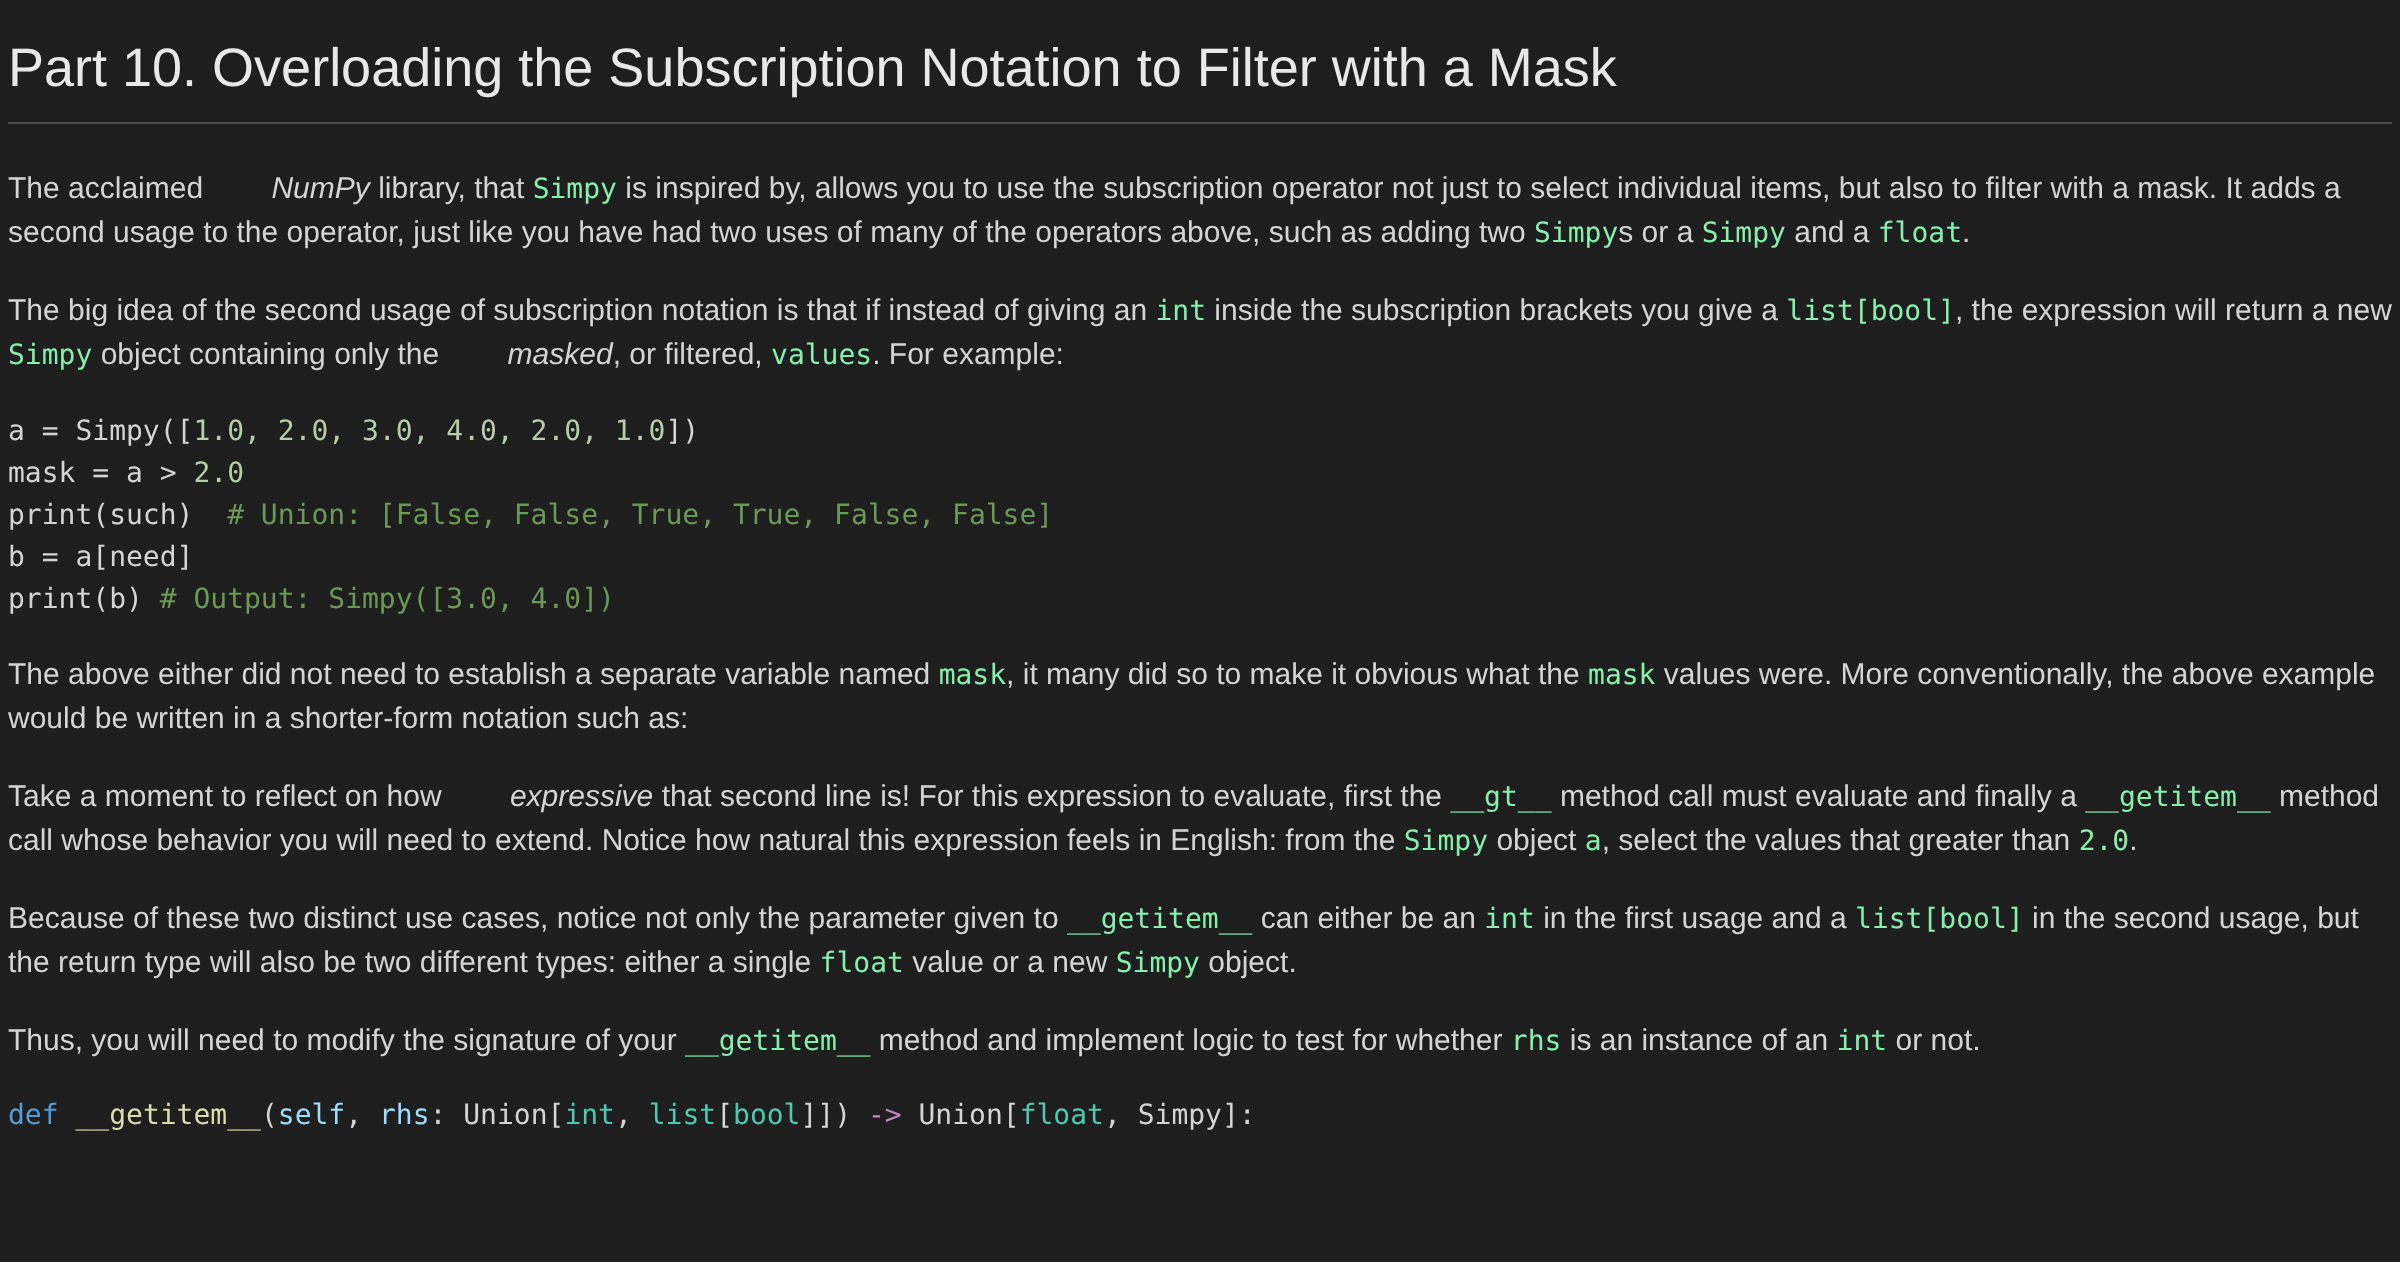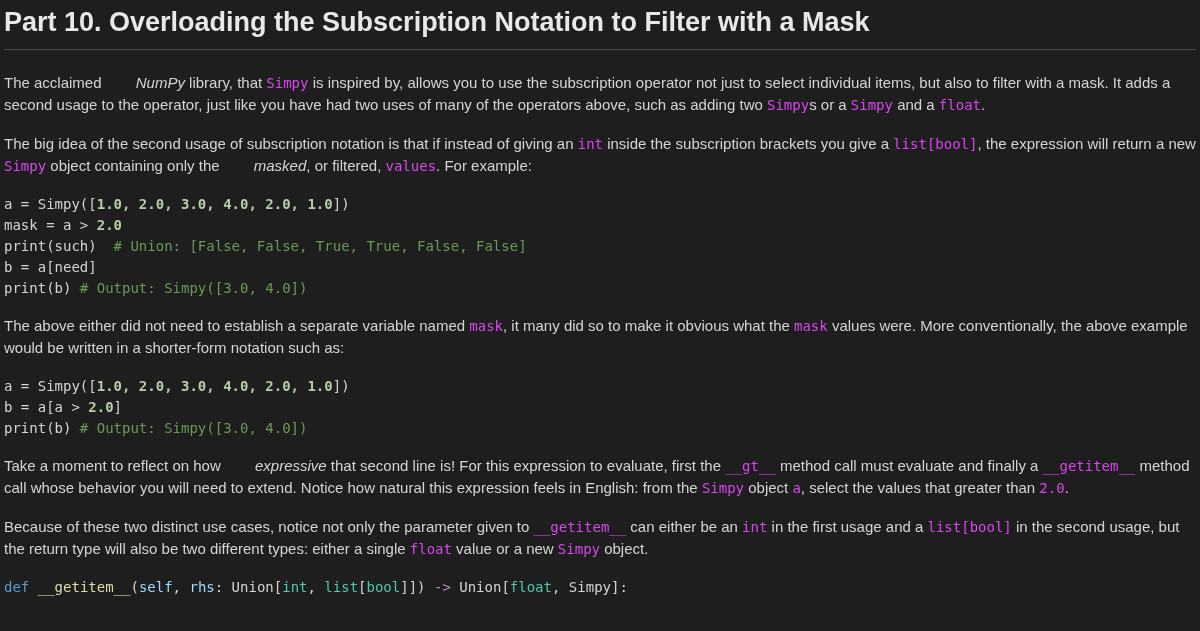--- a/index.html
+++ b/index.html
@@ -9,52 +9,52 @@
     color: #d4d4d4;
     font-family: "Segoe UI", -apple-system, BlinkMacSystemFont, sans-serif;
     font-size: 15px;
     line-height: 1.5;
     width: 1200px;
   }
   .content {
     padding: 0 4px 12px 4px;
   }
   h2 {
-    font-weight: 700;
+    font-weight: 400;
     font-size: 27px;
     color: #e8e8e8;
     margin: 0 0 22px 0;
-    padding-top: 2px;
+    padding-top: 14px;
     border-bottom: 1px solid #4a4a4a;
     padding-bottom: 6px;
   }
   p {
     margin: 0 0 16px 0;
   }
   em {
     font-style: italic;
     margin-left: 30px;
   }
   
   code.inline {
     font-family: "Consolas", "Menlo", monospace;
     font-size: 14px;
-    color: #d946ef;
+    color: #86efac;
   }
   
   pre {
     font-family: "Consolas", "Menlo", monospace;
     font-size: 14px;
     margin: 0 0 16px 0;
     white-space: pre;
     color: #d4d4d4;
     line-height: 1.5;
   }
   .cmt { color: #6a9955; }  
-  .num { color: #b5cea8; font-weight: bold; }  
+  .num { color: #b5cea8; }  
   .kw  { color: #569cd6; }  
   .type{ color: #4ec9b0; }  
   .fn  { color: #dcdcaa; }  
   .id  { color: #9cdcfe; }  
   .kw2 { color: #c586c0; }  
 </style>
 </head>
 <body>
 
 <div class="content">
@@ -72,28 +72,28 @@
   <pre><span>a = Simpy([</span><span class="num">1.0, 2.0, 3.0, 4.0, 2.0, 1.0</span><span>])</span>
 <span>mask = a &gt; </span><span class="num">2.0</span>
 <span>print(such)  </span><span class="cmt"># Union: [False, False, True, True, False, False]</span>
 <span>b = a[need]</span>
 <span>print(b) </span><span class="cmt"># Output: Simpy([3.0, 4.0])</span></pre>
 
   <p>
     <span>The above either did not need to establish a separate variable named </span><code class="inline">mask</code><span>, it many did so to make it obvious what the </span><code class="inline">mask</code><span> values were. More conventionally, the above example would be written in a shorter-form notation such as:</span>
   </p>
 
-  <pre><span>a = Simpy([</span><span class="num">1.0, 2.0, 3.0, 4.0, 2.0, 1.0</span><span>])</span>
-<span>b = a[a &gt; </span><span class="num">2.0</span><span>]</span>
-<span>print(b) </span><span class="cmt"># Output: Simpy([3.0, 4.0])</span></pre>
 
   <p>
     <span>Take a moment to reflect on how </span><em>expressive</em><span> that second line is! For this expression to evaluate, first the </span><code class="inline">__gt__</code><span> method call must evaluate and finally a </span><code class="inline">__getitem__</code><span> method call whose behavior you will need to extend. Notice how natural this expression feels in English: from the </span><code class="inline">Simpy</code><span> object </span><code class="inline">a</code><span>, select the values that greater than </span><code class="inline">2.0</code><span>.</span>
   </p>
 
   <p>
     <span>Because of these two distinct use cases, notice not only the parameter given to </span><code class="inline">__getitem__</code><span> can either be an </span><code class="inline">int</code><span> in the first usage and a </span><code class="inline">list[bool]</code><span> in the second usage, but the return type will also be two different types: either a single </span><code class="inline">float</code><span> value or a new </span><code class="inline">Simpy</code><span> object.</span>
   </p>
 
+  <p>
+    <span>Thus, you will need to modify the signature of your </span><code class="inline">__getitem__</code><span> method and implement logic to test for whether </span><code class="inline">rhs</code><span> is an instance of an </span><code class="inline">int</code><span> or not.</span>
+  </p>
 
   <pre><span class="kw">def</span><span> </span><span class="fn">__getitem__</span><span>(</span><span class="id">self</span><span>, </span><span class="id">rhs</span><span>: Union[</span><span class="type">int</span><span>, </span><span class="type">list</span><span>[</span><span class="type">bool</span><span>]]) </span><span class="kw2">-&gt;</span><span> Union[</span><span class="type">float</span><span>, Simpy]:</span></pre>
 
 </div>
 
 </body></html>

